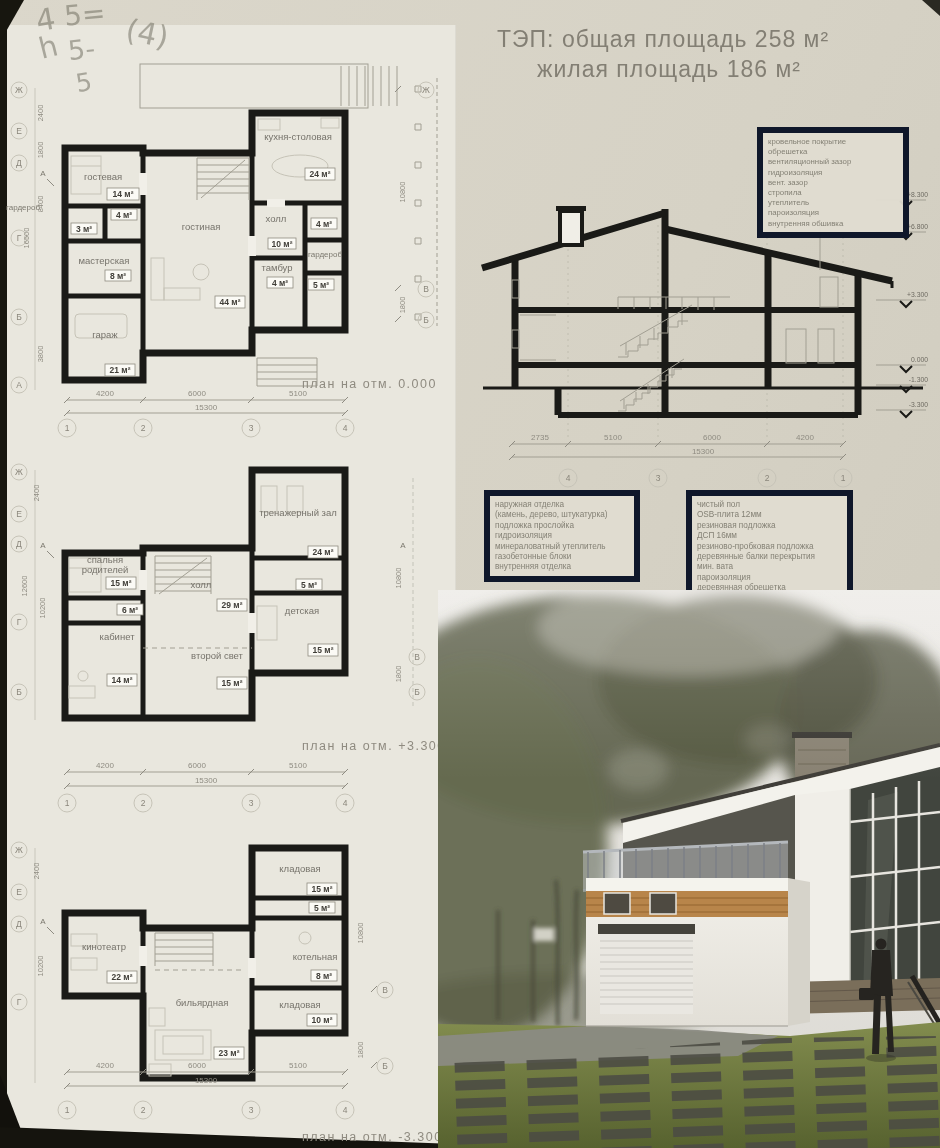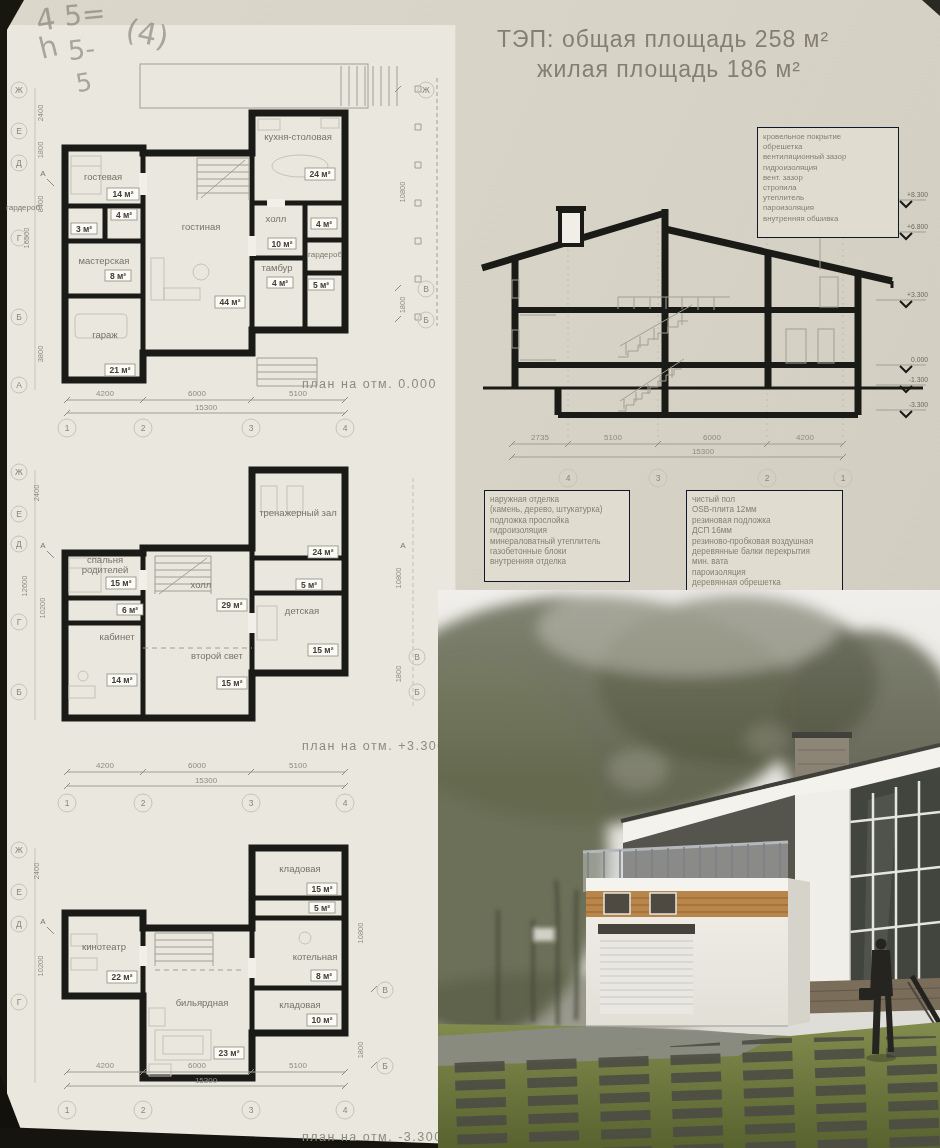--- a/index.html
+++ b/index.html
@@ -9,22 +9,22 @@
   .abs{position:absolute}
   .sheet{position:absolute;left:3px;top:25px;width:452px;height:1123px;
          background:#e9e7de;border-right:1px solid rgba(0,0,0,.05)}
   .edge{position:absolute;background:#17160f}
   
   .hw{position:absolute;color:rgba(104,101,88,.5);font-family:"DejaVu Sans",sans-serif;font-weight:400}
   
   .tep{position:absolute;left:497px;top:24px;color:#837f74;font-size:23px;letter-spacing:1px;line-height:30px}
   .tep .l2{margin-left:40px}
   
-  .spec{position:absolute;border:1px solid #0f172a;background:rgba(224,220,209,.95);
-        color:#848175;font-size:8.2px;line-height:10.4px;padding:4px 5px 13px 5px}
+  .spec{position:absolute;border:6px solid #0f172a;background:rgba(224,220,209,.95);
+        color:#848175;font-size:8.2px;line-height:10.4px;padding:4px 5px 3px 5px}
   
   svg text{font-family:"Liberation Sans",sans-serif}
   .room{font-size:9.5px;fill:#75726a;text-anchor:middle}
   .rsm{font-size:8px;fill:#7b786e;text-anchor:middle}
   .badge{font-size:8.5px;font-weight:bold;fill:#403e38;text-anchor:middle}
   .bdg{fill:#fbfaf5;stroke:#8f8c81;stroke-width:.8}
   .dim{font-size:8px;fill:#8f8c82;text-anchor:middle}
   .vdim{font-size:7.5px;fill:#8f8c82;text-anchor:middle}
   .axist{font-size:8.5px;fill:#8a867b;text-anchor:middle}
   .axisc{fill:none;stroke:#c7c4b8;stroke-width:1}
@@ -429,21 +429,21 @@
     <div>гидроизоляция</div>
     <div>минераловатный утеплитель</div>
     <div>газобетонные блоки</div>
     <div>внутренняя отделка</div>
   </div>
 <div class="spec" style="left:686px;top:490px;width:145px">
     <div>чистый пол</div>
     <div>OSB-плита 12мм</div>
     <div>резиновая подложка</div>
     <div>ДСП 16мм</div>
-    <div>резиново-пробковая воздушная</div>
+    <div>резиново-пробковая подложка</div>
     <div>деревянные балки перекрытия</div>
     <div>мин. вата</div>
     <div>пароизоляция</div>
     <div>деревянная обрешетка</div>
     <div>лист гипсокартона</div>
   </div>
 
 <svg class="abs" style="left:438px;top:590px" width="502" height="558" viewBox="0 0 502 558">
   <defs>
     <filter id="soft" x="-30%" y="-30%" width="160%" height="160%">

